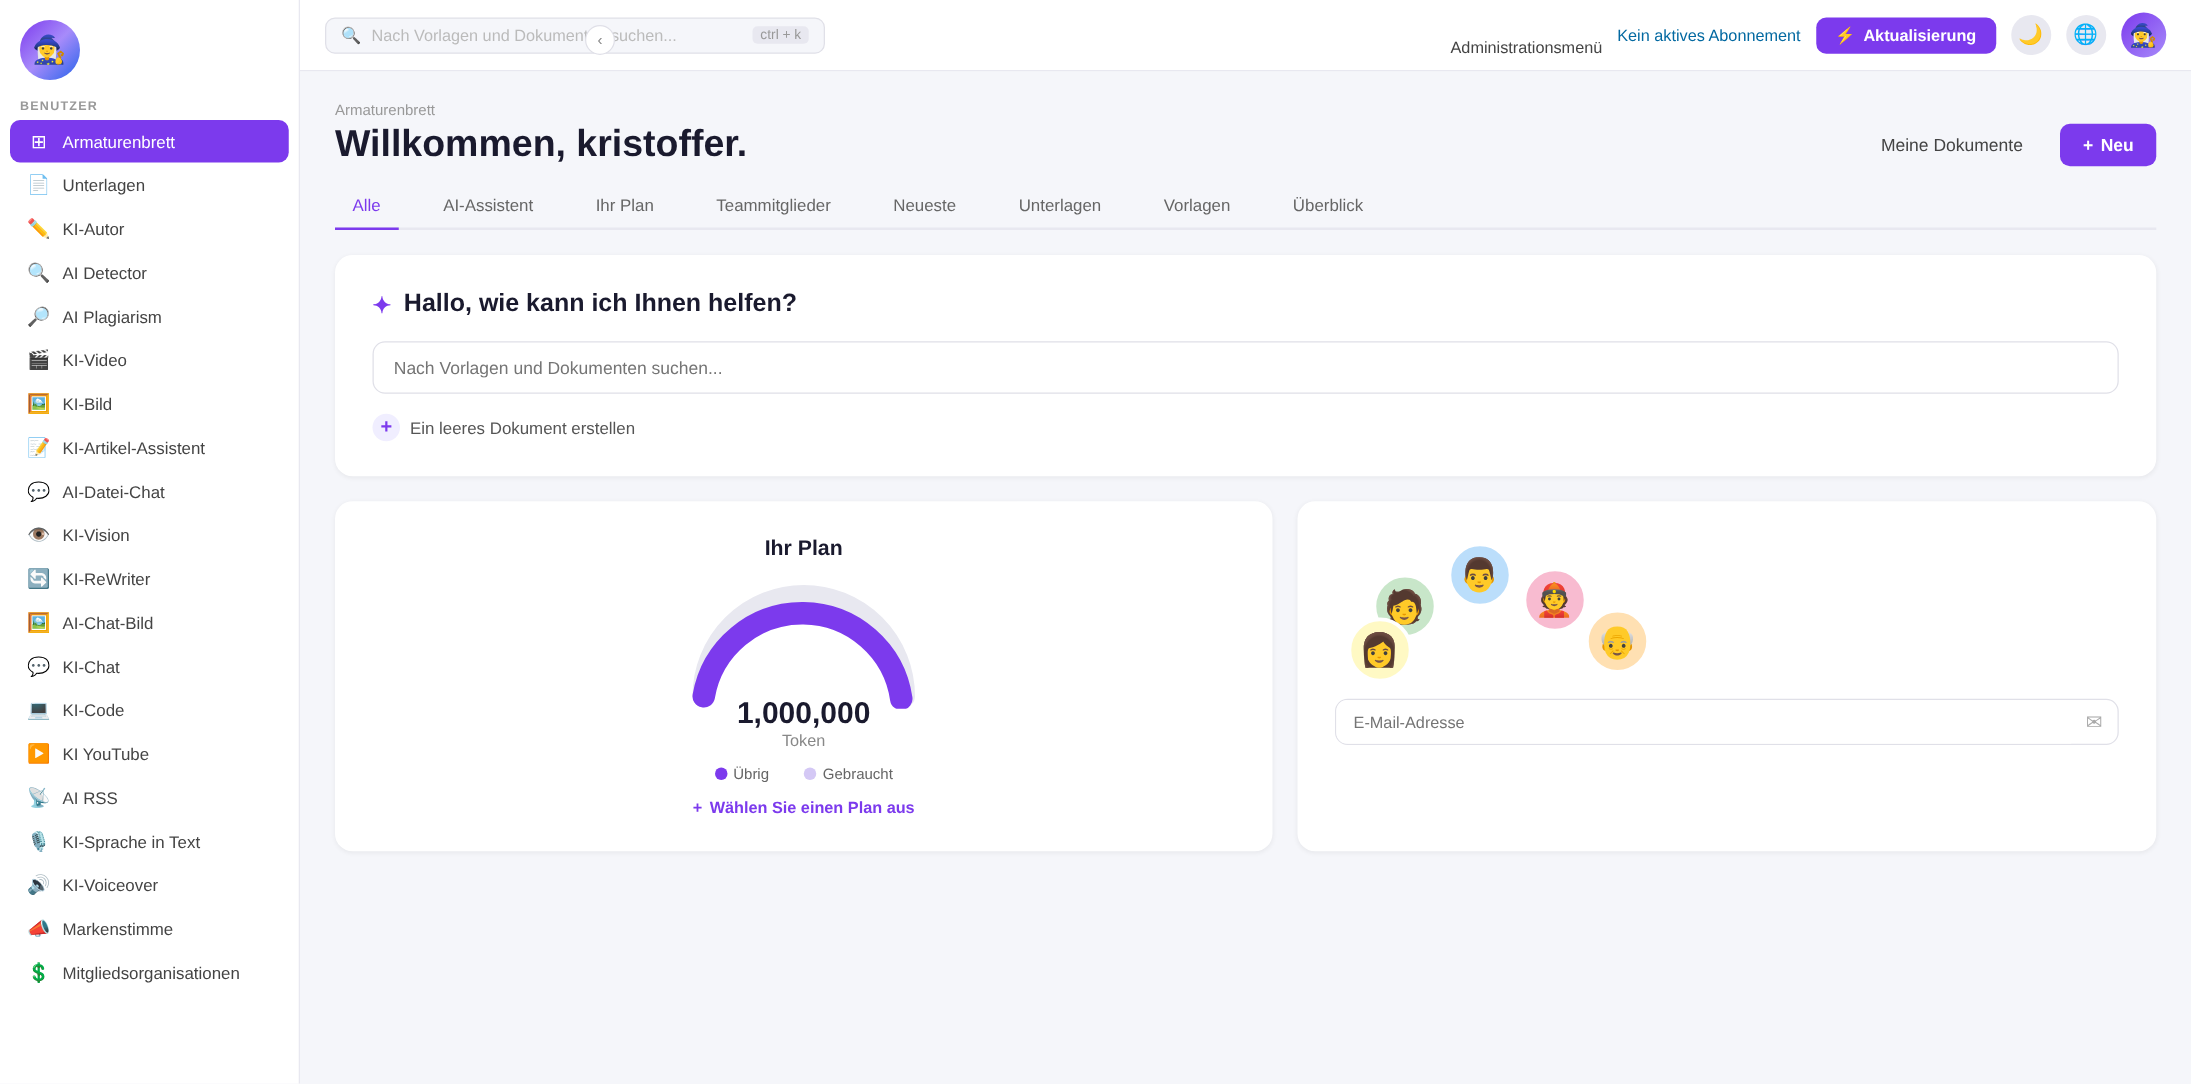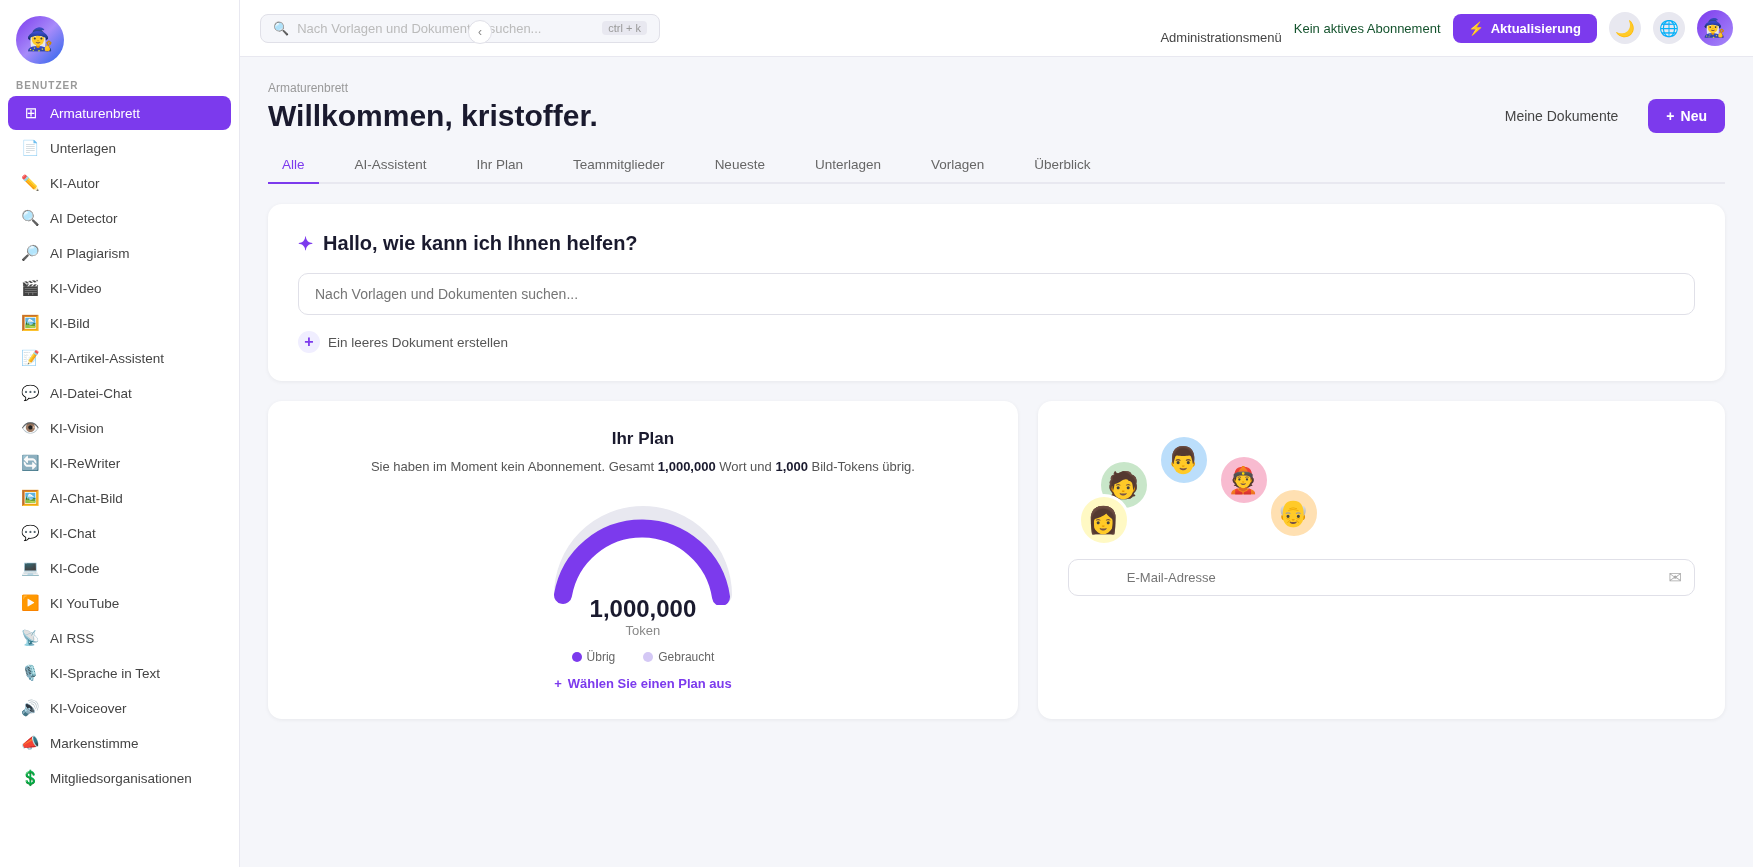--- a/index.html
+++ b/index.html
@@ -77,21 +77,21 @@
     }
     .search-box .shortcut {
       margin-left: auto; background: #e8e8f0; border-radius: 4px; padding: 1px 6px;
       font-size: 11px; color: #999;
     }
     .topbar-spacer { flex: 1; }
     .topbar-admin {
       font-size: 13px; color: #444; cursor: pointer; font-weight: 500; margin-top: 18px;
     }
     .topbar-plan {
-      font-size: 13px; color: #14532d; cursor: pointer;
+      font-size: 13px; color: #0369a1; cursor: pointer;
     }
     .topbar-upgrade {
       background: #7c3aed; color: #fff; border: none; border-radius: 8px;
       padding: 7px 16px; font-size: 13px; font-weight: 600; cursor: pointer;
       display: flex; align-items: center; gap: 6px;
     }
     .topbar-icon {
       width: 32px; height: 32px; border-radius: 50%; background: #e8e8f0;
       display: flex; align-items: center; justify-content: center; cursor: pointer; font-size: 16px;
     }
@@ -178,21 +178,21 @@
 
     .plan-select-btn {
       display: flex; align-items: center; justify-content: center; gap: 6px;
       font-size: 13px; color: #7c3aed; font-weight: 600; cursor: pointer; margin-top: 12px;
     }
 
     
     .avatar-cluster { display: flex; justify-content: center; align-items: flex-end; gap: 0; margin-bottom: 20px; position: relative; height: 110px; }
     .av { width: 52px; height: 52px; border-radius: 50%; font-size: 26px; display: flex; align-items: center; justify-content: center; position: absolute; border: 3px solid #fff; }
 
-    .invite-email-row { display: flex; align-items: center; border: 1.5px solid #e0e0e8; border-radius: 10px; overflow: hidden; margin-bottom: 24px; padding-left: 44px; }
+    .invite-email-row { display: flex; align-items: center; border: 1.5px solid #e0e0e8; border-radius: 10px; overflow: hidden; margin-bottom: 24px; }
     .invite-email-input { flex: 1; border: none; outline: none; padding: 10px 14px; font-size: 13px; color: #444; }
     .invite-email-icon { padding: 0 12px; color: #aaa; font-size: 16px; }
     .btn-invite {
       background: #7c3aed; color: #fff; border: none; border-radius: 10px;
       padding: 12px; font-size: 14px; font-weight: 600; cursor: pointer; width: 100%;
     }
   </style>
 </head>
 <body>
 
@@ -341,23 +341,20 @@
         <div class="create-blank">
           <div class="plus-icon">+</div>
           <span>Ein leeres Dokument erstellen</span>
         </div>
       </div>
 
       <div class="bottom-row">
 
         <div class="plan-card">
           <div class="plan-card-title">Ihr Plan</div>
-          <div class="plan-card-desc">
-            <span>Sie haben im Moment kein Abonnement. Gesamt </span><strong>1,000,000</strong><span> Wort und </span><strong>1,000</strong><span> Bild-Tokens übrig.</span>
-          </div>
           <div class="gauge-container">
             <svg class="gauge-svg" viewBox="0 0 200 110">
 
               <path d="M 20 100 A 80 80 0 0 1 180 100" fill="none" stroke="#e8e8f0" stroke-width="18" stroke-linecap="round"></path>
 
               <path d="M 20 100 A 80 80 0 0 1 178 102" fill="none" stroke="#7c3aed" stroke-width="18" stroke-linecap="round"></path>
             </svg>
             <div class="gauge-center">
               <div class="gauge-value">1,000,000</div>
               <div class="gauge-label-sm">Token</div>

